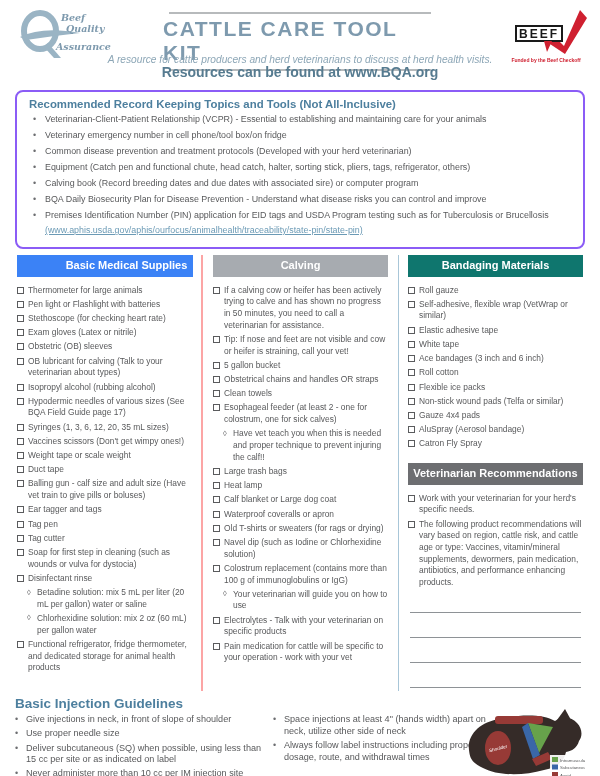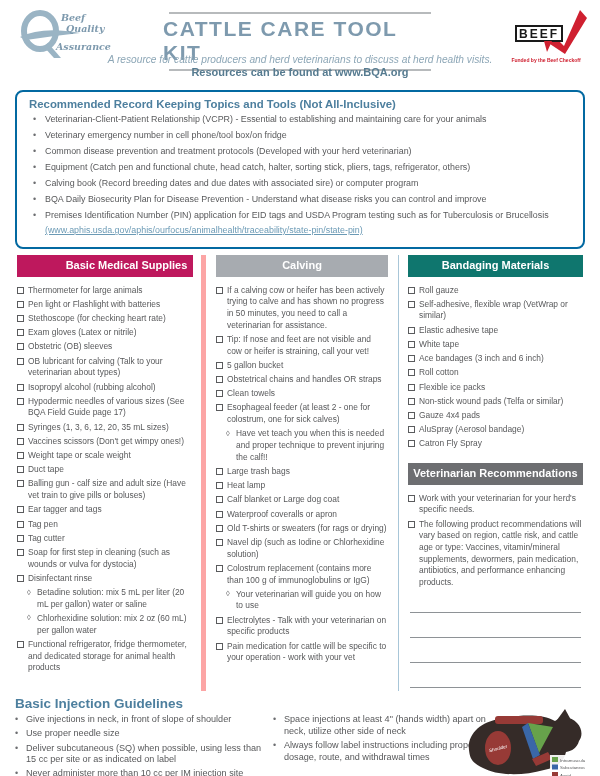--- a/index.html
+++ b/index.html
@@ -8,44 +8,44 @@
 
   
   .header{position:relative;height:88px;}
   .bqa{position:absolute;left:14px;top:6px;width:110px;height:56px;}
   .titlebox{position:absolute;left:163px;top:12px;width:274px;}
   .rule{height:2px;background:#b7babc;margin:0 6px;}
   .title{font-size:21px;font-weight:bold;color:#7e9aae;letter-spacing:1.5px;padding:3px 0 4px;}
   .checkoff{position:absolute;right:12px;top:8px;width:84px;height:58px;}
   .subs{position:absolute;left:0;right:0;top:53px;text-align:center;}
   .sub1{font-style:italic;color:#8ca6b6;font-size:10.2px;line-height:13px;}
-  .sub2{font-weight:bold;color:#567b90;font-size:11px;line-height:13px;}
-
-  
-  .record{margin:2px 15px 0;border:2px solid #0369a1;border-radius:8px;padding:6px 12px 6px 12px;}
+  .sub2{font-weight:bold;color:#567b90;font-size:14px;line-height:13px;}
+
+  
+  .record{margin:2px 15px 0;border:2px solid #8b5cf6;border-radius:8px;padding:6px 12px 6px 12px;}
   .record-title{color:#4d7f9e;font-weight:bold;font-size:11.4px;margin-bottom:4px;}
   .record .li{font-size:8.9px;line-height:11.6px;margin-bottom:4.4px;padding-left:16px;}
   .record .li-bullet .marker{left:4px;top:0;}
   .record .li-link{margin-top:-1px;}
 
   
   .li{position:relative;padding-left:11px;margin-bottom:2.5px;}
   .li .marker{position:absolute;left:0;top:0;color:#6d6e71;}
   .li-check .marker{top:2px;width:5px;height:5px;border:1px solid #5a5b5d;background:#fff;}
   .li-sub{padding-left:20px;}
   .li-sub .marker{left:10px;top:-0.5px;font-size:7.5px;color:#5a5b5d;}
   .li-bullet .marker{font-size:9px;}
   .li-link .txt{color:#6b9ab5;text-decoration:underline;}
   .li-line{height:21px;border-bottom:1px solid #8e9296;padding:0;margin:0 2px 3px;}
 
   
   .cols{display:grid;grid-template-columns:186px 198px 186px;margin:6px 15px 0;}
   .col{padding:0 2px;font-size:8.4px;line-height:11.7px;}
   .col.first{padding-right:8px;}
-  .col.mid{border-left:5px solid #fca5a5;border-right:1px solid #a8c6d8;padding:0 10px;}
+  .col.mid{border-left:2px solid #fca5a5;border-right:1px solid #a8c6d8;padding:0 10px;}
   .col.third{padding-left:9px;}
   .colhdr{color:#fff;font-weight:bold;font-size:11px;text-align:center;
           padding:5px 0;margin-bottom:8px;}
   .colhdr.vet{margin-top:13px;}
 
   
   .inj{margin:5px 15px 0;position:relative;}
   .inj-title{color:#4d7f9e;font-weight:bold;font-size:13.5px;margin-bottom:3px;}
   .inj-cols{display:flex;}
   .inj-left{width:250px;padding-right:8px;}
@@ -97,21 +97,21 @@
         <div class="li li-bullet"><span class="marker">•</span><span class="txt">Equipment (Catch pen and functional chute, head catch, halter, sorting stick, pliers, tags, refrigerator, others)</span></div>
         <div class="li li-bullet"><span class="marker">•</span><span class="txt">Calving book (Record breeding dates and due dates with associated sire) or computer program</span></div>
         <div class="li li-bullet"><span class="marker">•</span><span class="txt">BQA Daily Biosecurity Plan for Disease Prevention - Understand what disease risks you can control and improve</span></div>
         <div class="li li-bullet"><span class="marker">•</span><span class="txt">Premises Identification Number (PIN) application for EID tags and USDA Program testing such as for Tuberculosis or Brucellosis</span></div>
         <div class="li li-link"><span class="txt">(www.aphis.usda.gov/aphis/ourfocus/animalhealth/traceability/state-pin/state-pin)</span></div>
       </div>
   </div>
 
   <div class="cols">
     <div class="col first">
-      <div class="colhdr" style="background: #be185d; padding-left: 43px;">Basic Medical Supplies</div>
+      <div class="colhdr" style="background: #3b82f6; padding-left: 43px;">Basic Medical Supplies</div>
       <div>
           <div class="li li-check"><span class="marker"></span><span class="txt">Thermometer for large animals</span></div>
           <div class="li li-check"><span class="marker"></span><span class="txt">Pen light or Flashlight with batteries</span></div>
           <div class="li li-check"><span class="marker"></span><span class="txt">Stethoscope (for checking heart rate)</span></div>
           <div class="li li-check"><span class="marker"></span><span class="txt">Exam gloves (Latex or nitrile)</span></div>
           <div class="li li-check"><span class="marker"></span><span class="txt">Obstetric (OB) sleeves</span></div>
           <div class="li li-check"><span class="marker"></span><span class="txt">OB lubricant for calving (Talk to your veterinarian about types)</span></div>
           <div class="li li-check"><span class="marker"></span><span class="txt">Isopropyl alcohol (rubbing alcohol)</span></div>
           <div class="li li-check"><span class="marker"></span><span class="txt">Hypodermic needles of various sizes (See BQA Field Guide page 17)</span></div>
           <div class="li li-check"><span class="marker"></span><span class="txt">Syringes (1, 3, 6, 12, 20, 35 mL sizes)</span></div>

